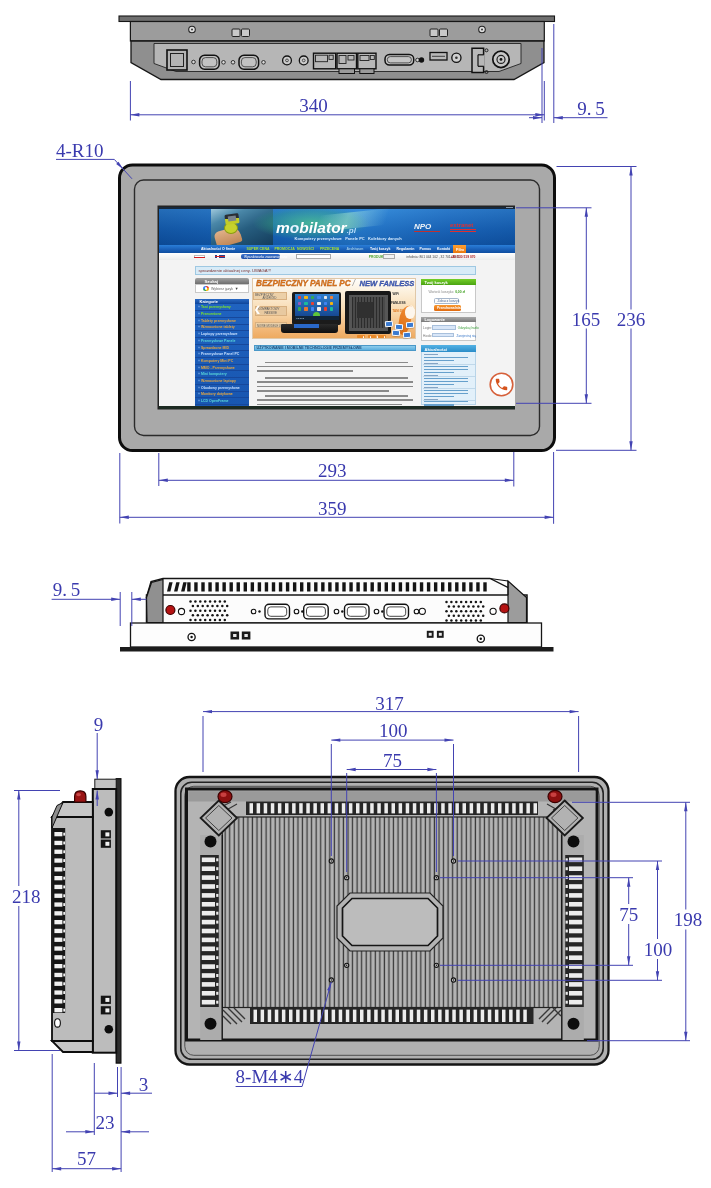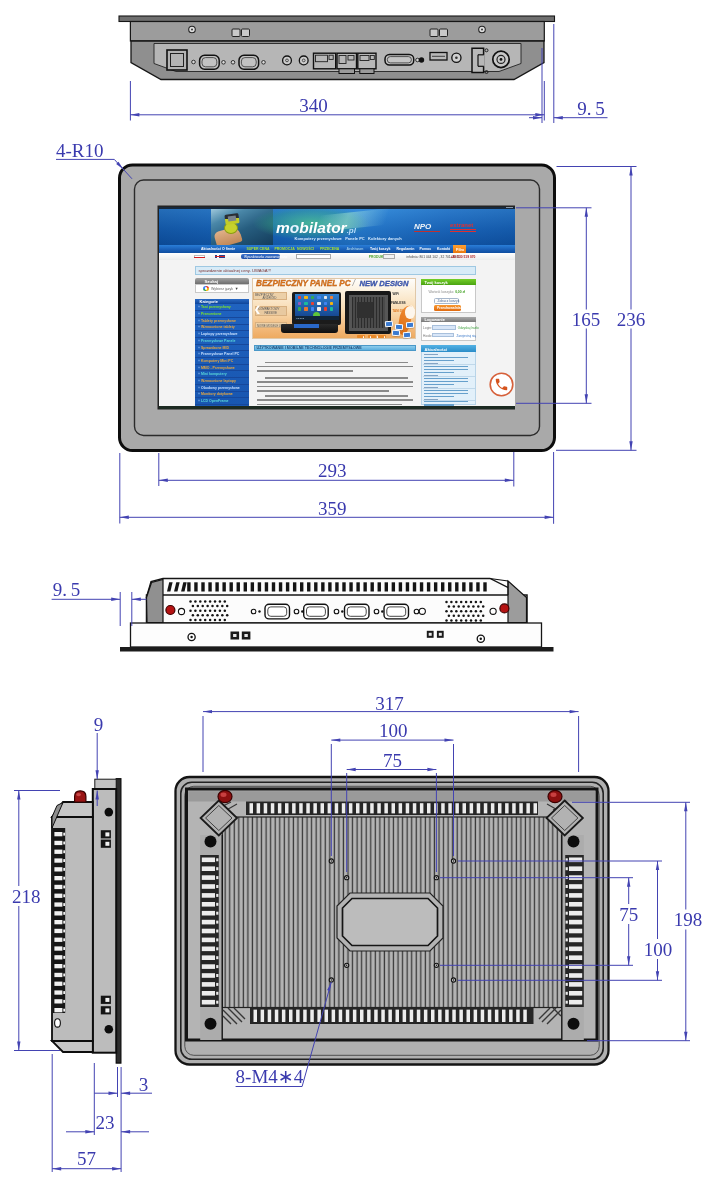--- a/index.html
+++ b/index.html
@@ -712,21 +712,21 @@
       <div style="left:39.5px;top:172.49999999999994px;white-space:nowrap;font-size:3.5px;font-weight:bold;color:#eaa83d;"><span style="color:#8ab4e8">» </span>Wzmocnione laptopy</div>
       <div style="left:36.5px;top:184.0px;width:54px;height:0.7px;background:#16489c;"></div>
       <div style="left:39.5px;top:179.19999999999993px;white-space:nowrap;font-size:3.5px;font-weight:bold;color:#c8e0ff;"><span style="color:#8ab4e8">» </span>Obudowy przemysłowe</div>
       <div style="left:36.5px;top:190.7px;width:54px;height:0.7px;background:#16489c;"></div>
       <div style="left:39.5px;top:185.89999999999992px;white-space:nowrap;font-size:3.5px;font-weight:bold;color:#eaa83d;"><span style="color:#8ab4e8">» </span>Monitory dotykowe</div>
       <div style="left:36.5px;top:197.4px;width:54px;height:0.7px;background:#16489c;"></div>
       <div style="left:39.5px;top:192.5999999999999px;white-space:nowrap;font-size:3.5px;font-weight:bold;color:#5ad8d8;"><span style="color:#8ab4e8">» </span>LCD OpenFrame</div>
       <div style="left:93.7px;top:71.5px;width:163.7px;height:60.5px;background:linear-gradient(180deg,#fefdfb 0%,#fcf0dc 22%,#f8d9ae 55%,#f2b878 85%,#eeaa60 100%);border:0.6px solid #e0c8a8;"></div>
       <div style="left:97.5px;top:72.5px;white-space:nowrap;font-size:8.2px;font-weight:bold;font-style:italic;color:#e07820;-webkit-text-stroke:0.3px #b05810;">BEZPIECZNY PANEL PC</div>
       <div style="left:194px;top:71.8px;white-space:nowrap;font-size:9px;font-style:italic;color:#999;">/</div>
-      <div style="left:201px;top:72.8px;white-space:nowrap;font-size:7.6px;font-weight:bold;font-style:italic;color:#4a6ad0;-webkit-text-stroke:0.3px #283a80;">NEW DESIGN</div>
+      <div style="left:201px;top:72.8px;white-space:nowrap;font-size:7.6px;font-weight:bold;font-style:italic;color:#4a6ad0;-webkit-text-stroke:0.3px #283a80;">NEW FANLESS</div>
       <div style="left:94.8px;top:85.5px;width:33.7px;height:8px;background:#ecd0a8;border:0.4px solid #d8b080;"></div>
       <div style="left:96.5px;top:86.2px;white-space:nowrap;font-size:3px;color:#555;">BEZPIECZNY</div>
       <div style="left:104px;top:89.3px;white-space:nowrap;font-size:3px;color:#555;">ANDROID</div>
       <div style="left:96.9px;top:99.5px;width:31.6px;height:10px;background:#e8c9a0;border:0.4px solid #d8b080;"></div>
       <div style="left:99.5px;top:100.4px;white-space:nowrap;font-size:3px;color:#555;">KOMPAKTOWY</div>
       <div style="left:106px;top:104.6px;white-space:nowrap;font-size:3px;color:#555;">PASSIVE</div>
       <div style="left:96.9px;top:115.5px;width:31.6px;height:6px;background:#ecd0a8;border:0.4px solid #d8b080;"></div>
       <div style="left:98.5px;top:117px;white-space:nowrap;font-size:2.8px;color:#555;">NOWE MODELE LUKA</div>
       <div style="left:95.5px;top:98.5px;white-space:nowrap;font-size:8px;color:#ffffff;font-weight:bold;">❮</div>
       <div style="left:250.5px;top:98.5px;white-space:nowrap;font-size:8px;color:#ffffff;font-weight:bold;">❯</div>

